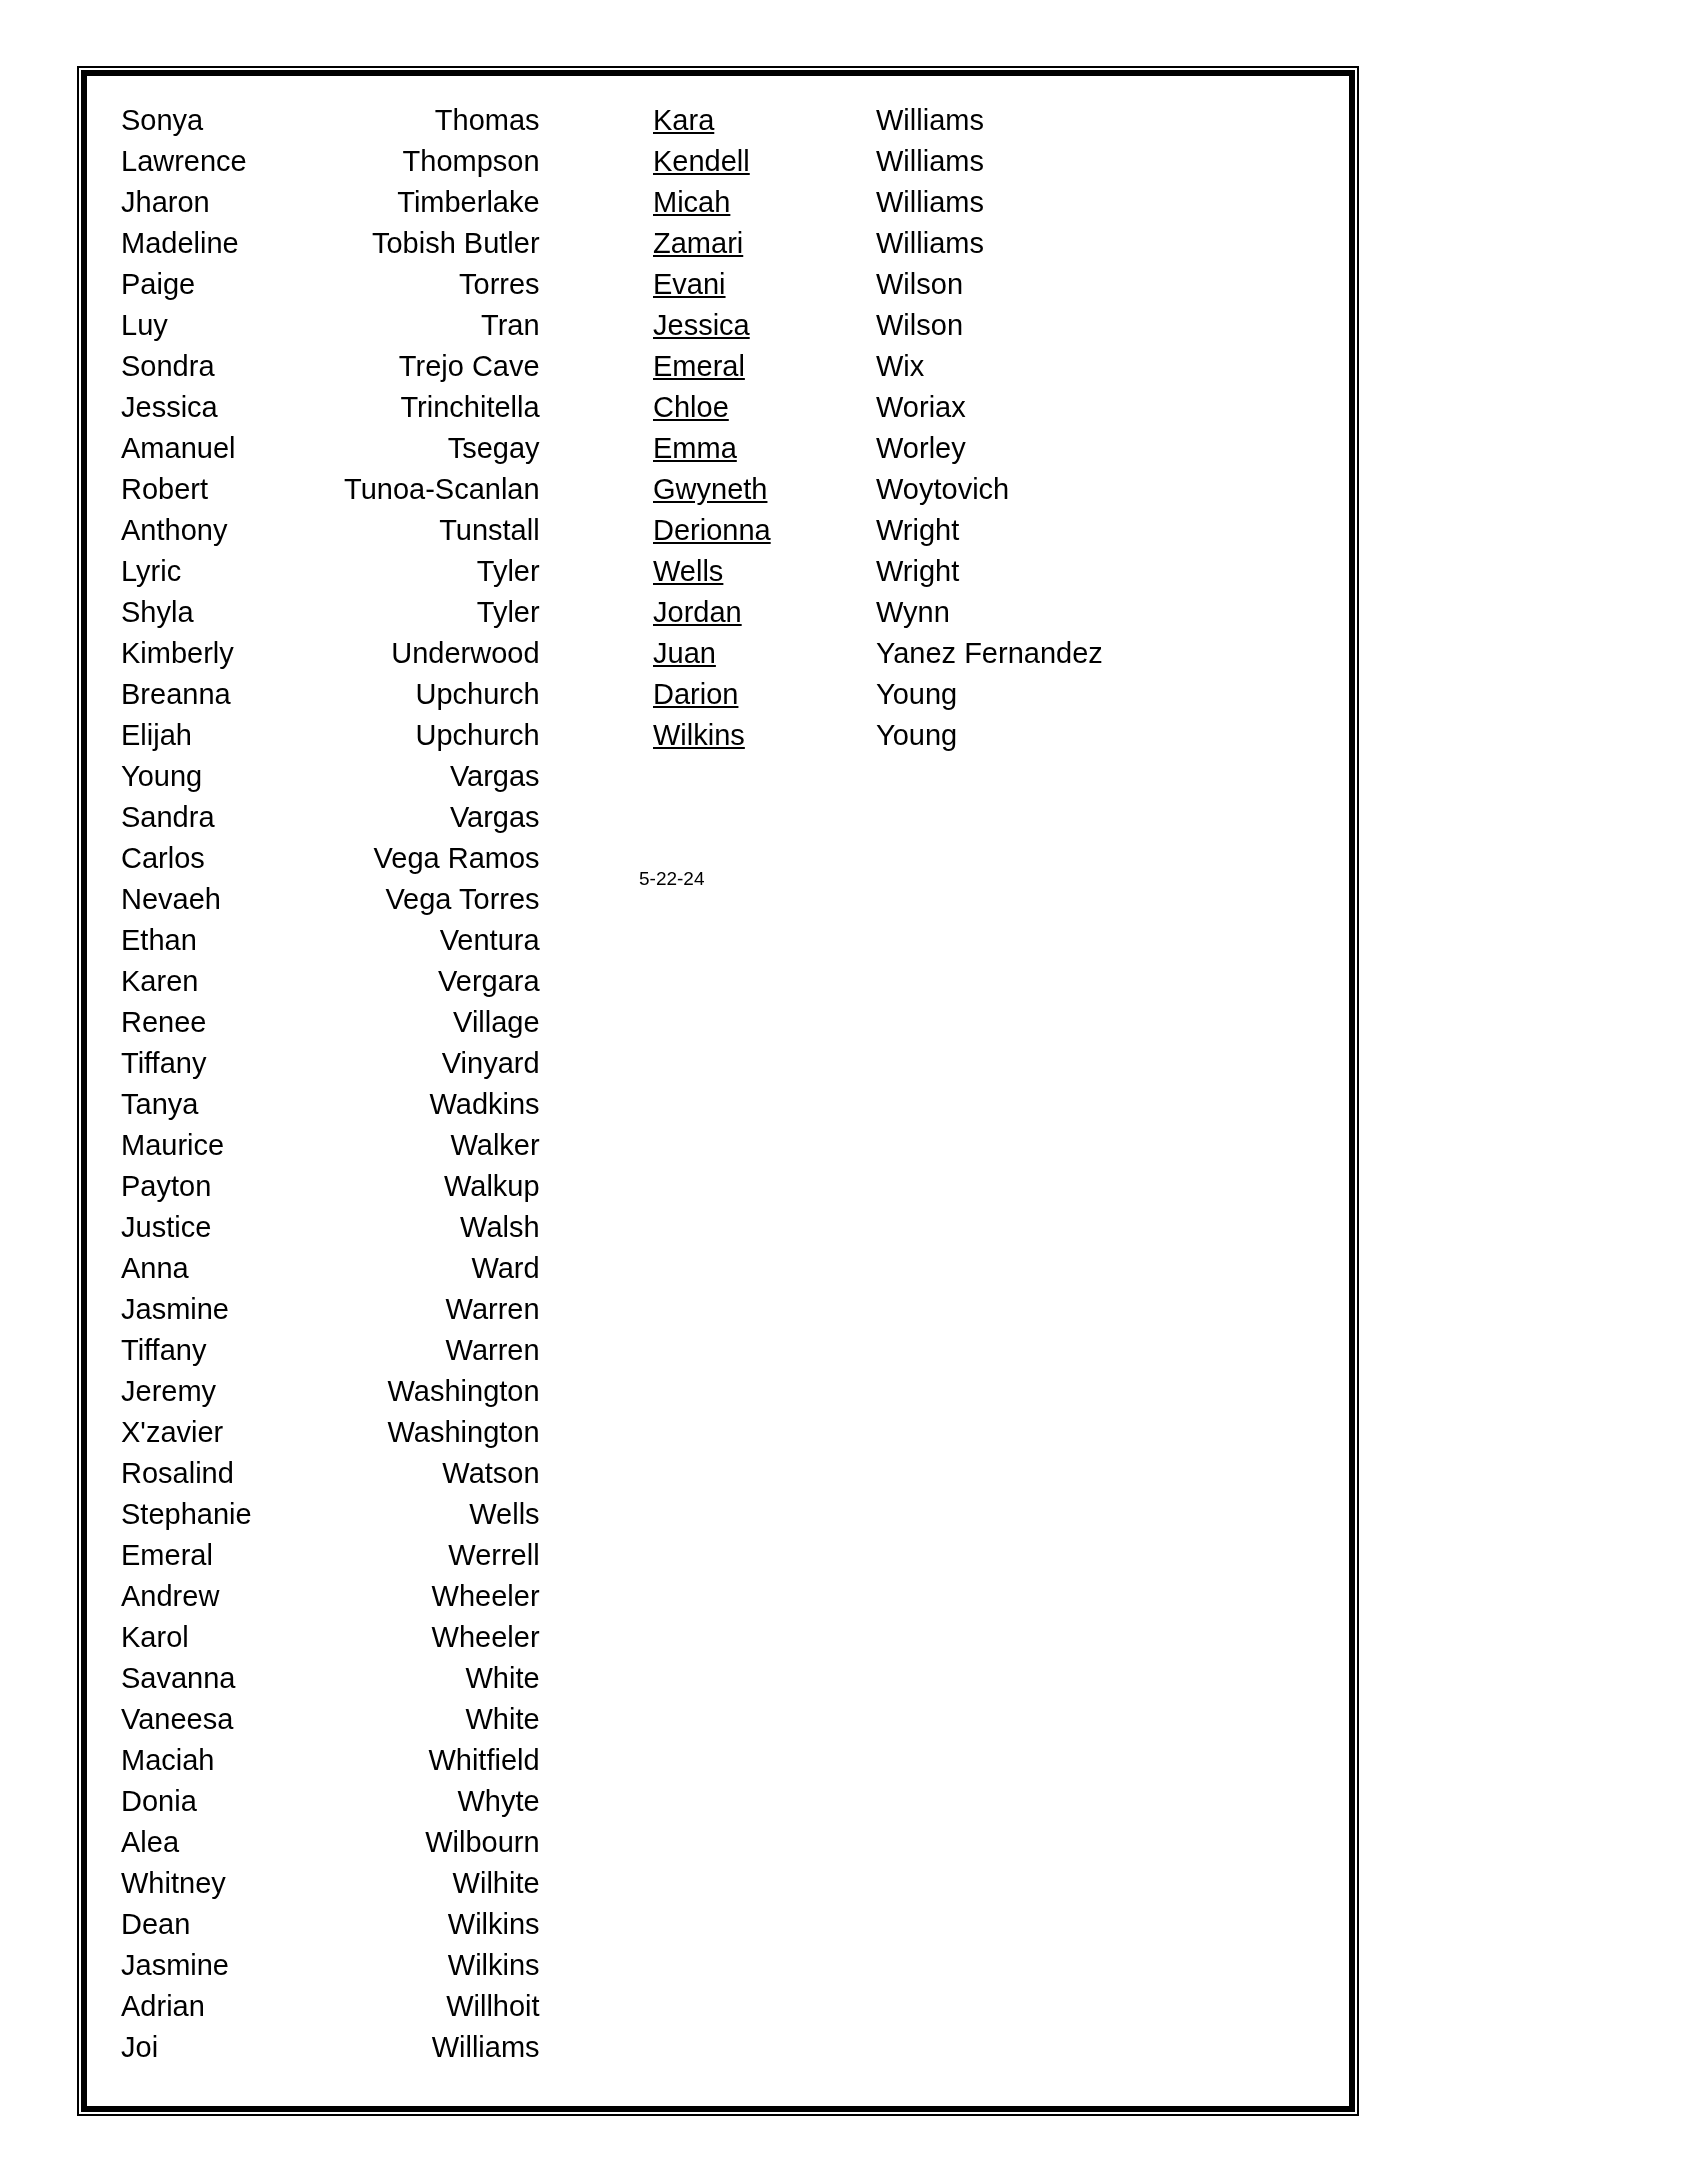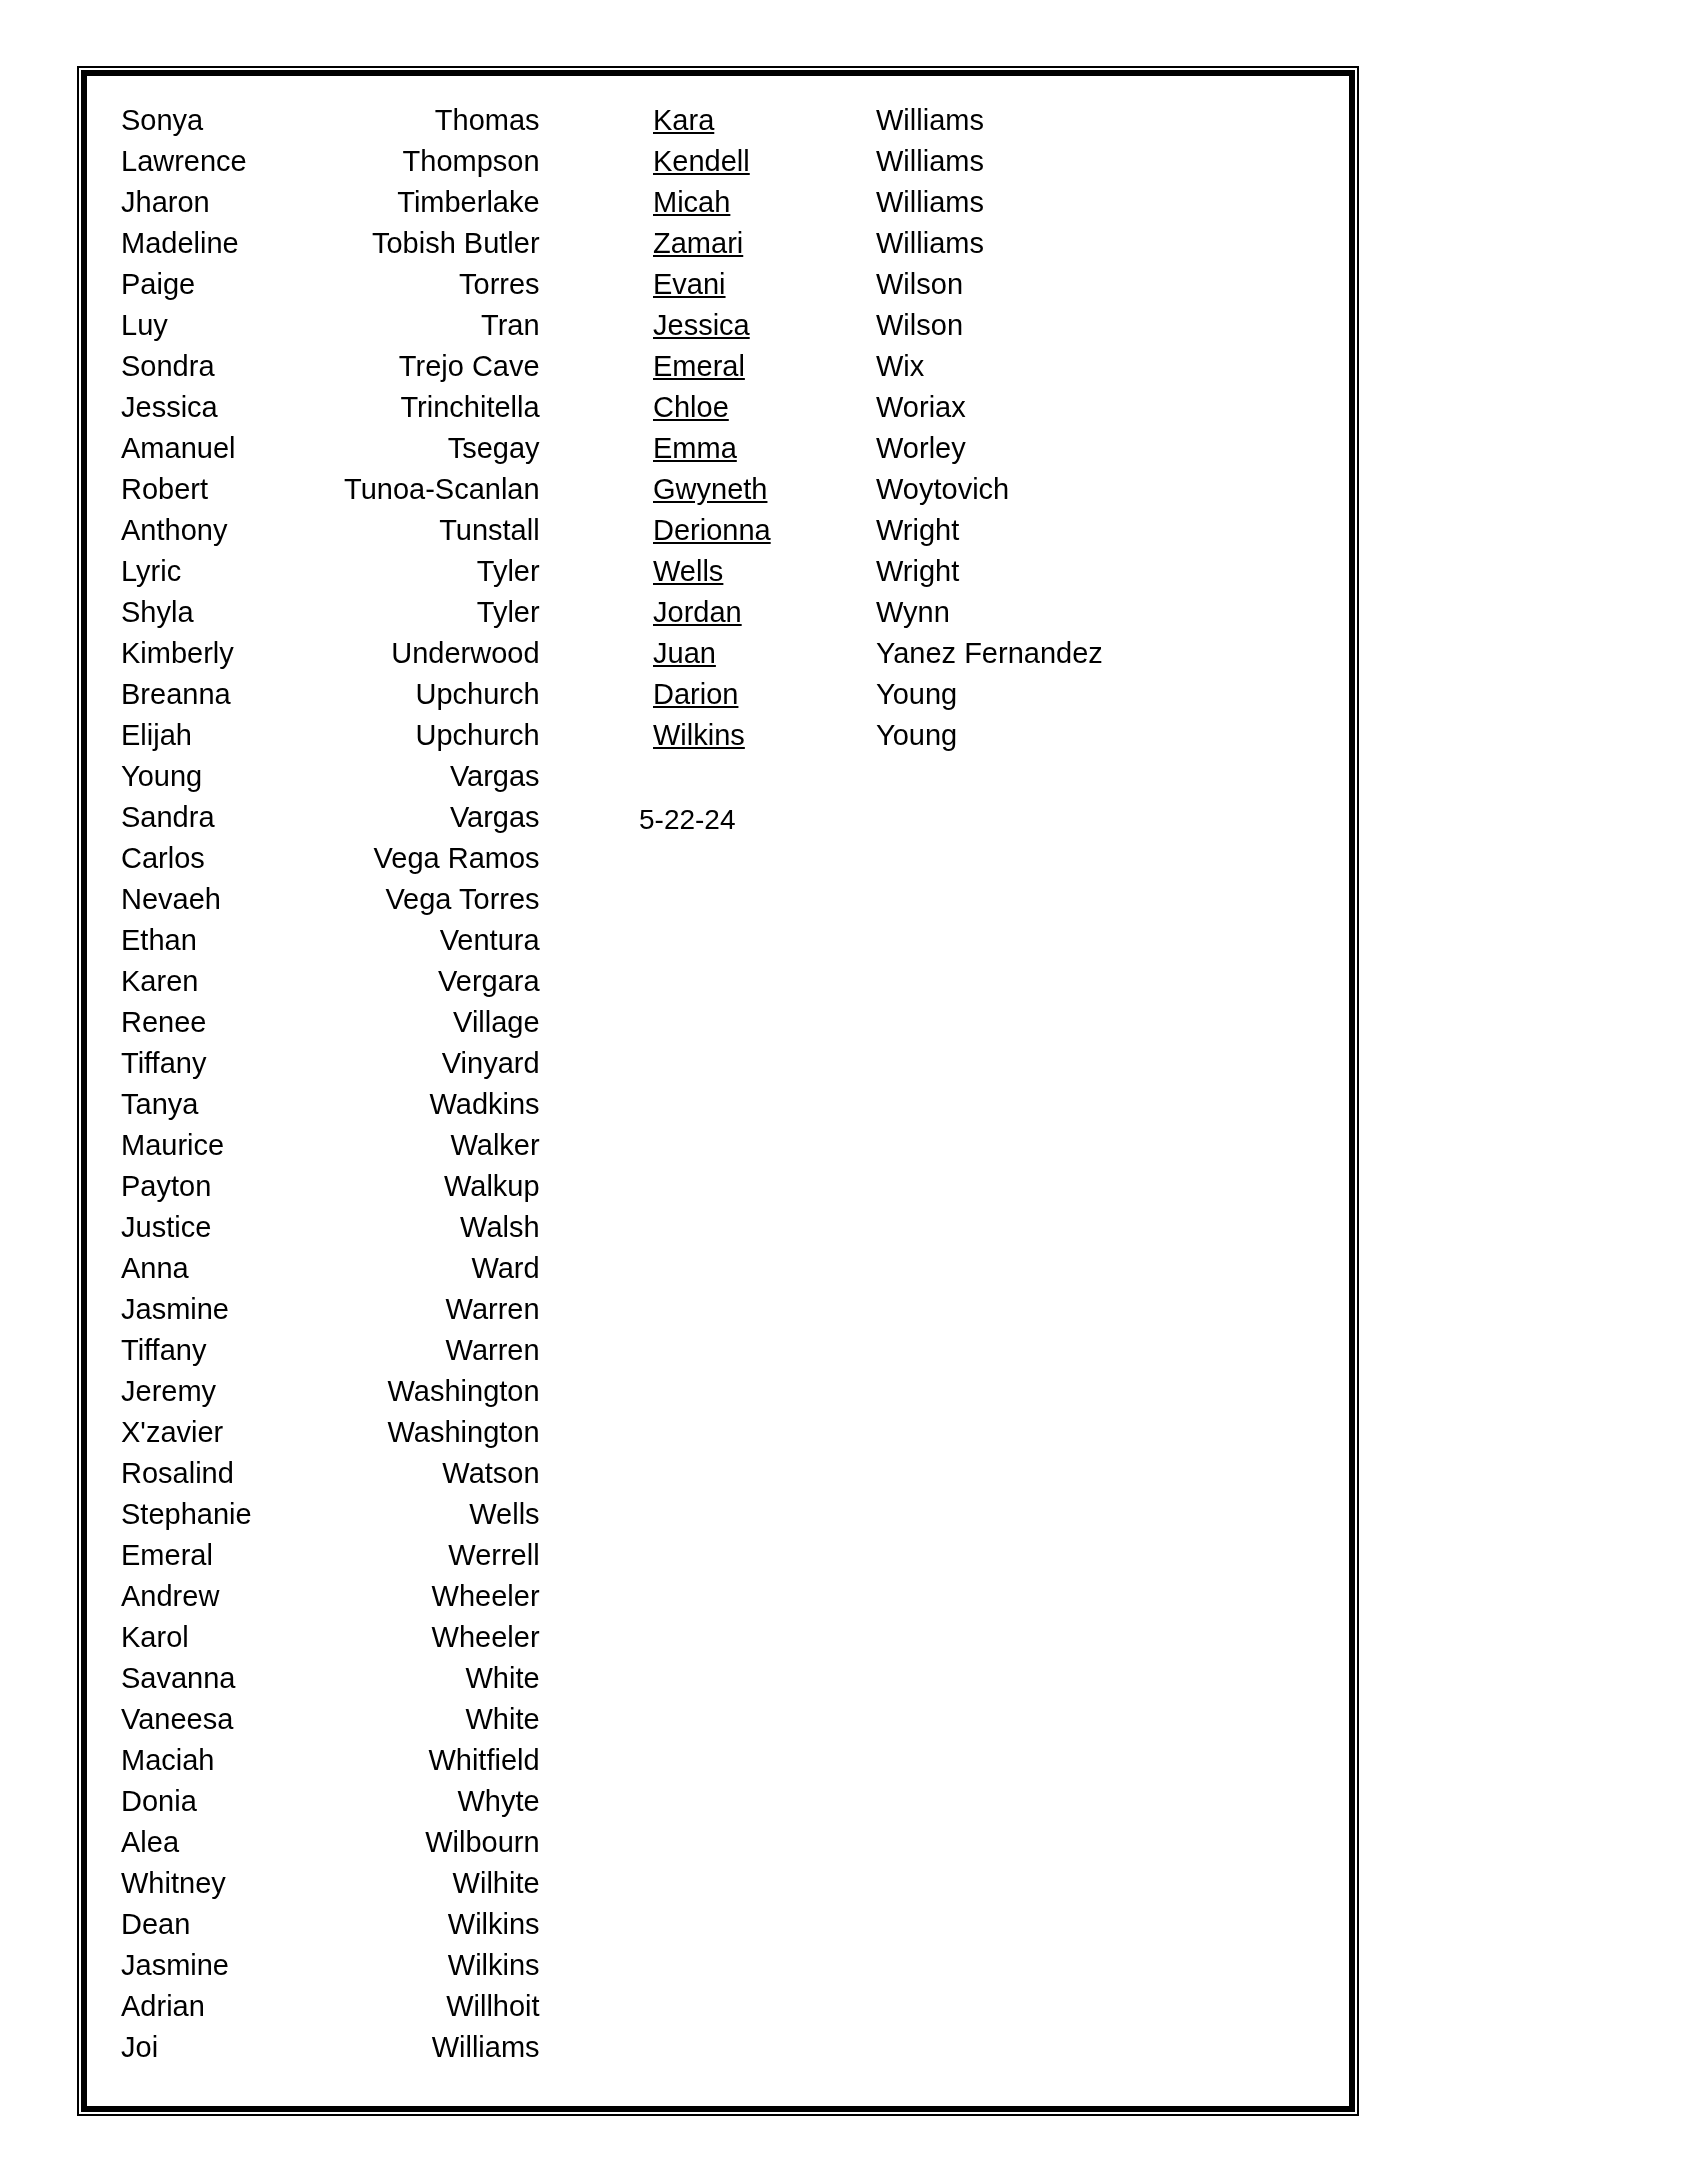--- a/index.html
+++ b/index.html
@@ -53,22 +53,22 @@
     line-height: 41px;
     white-space: nowrap;
   }
   .col-left-first  { left: 34px;  }
   .col-left-last   { left: 257px; text-align: right; }
   .col-right-first { left: 566px; text-decoration: underline; }
   .col-right-last  { left: 789px; }
   .date-label {
     position: absolute;
     left: 552px;
-    top: 723px;
-    font-size: 28px;
+    top: 782px;
+    font-size: 19px;
     line-height: 41px;
     white-space: nowrap;
   }
 </style>
 </head>
 <body>
 
 <div class="page">
   <div class="frame-outer">
     <div class="frame-inner">

